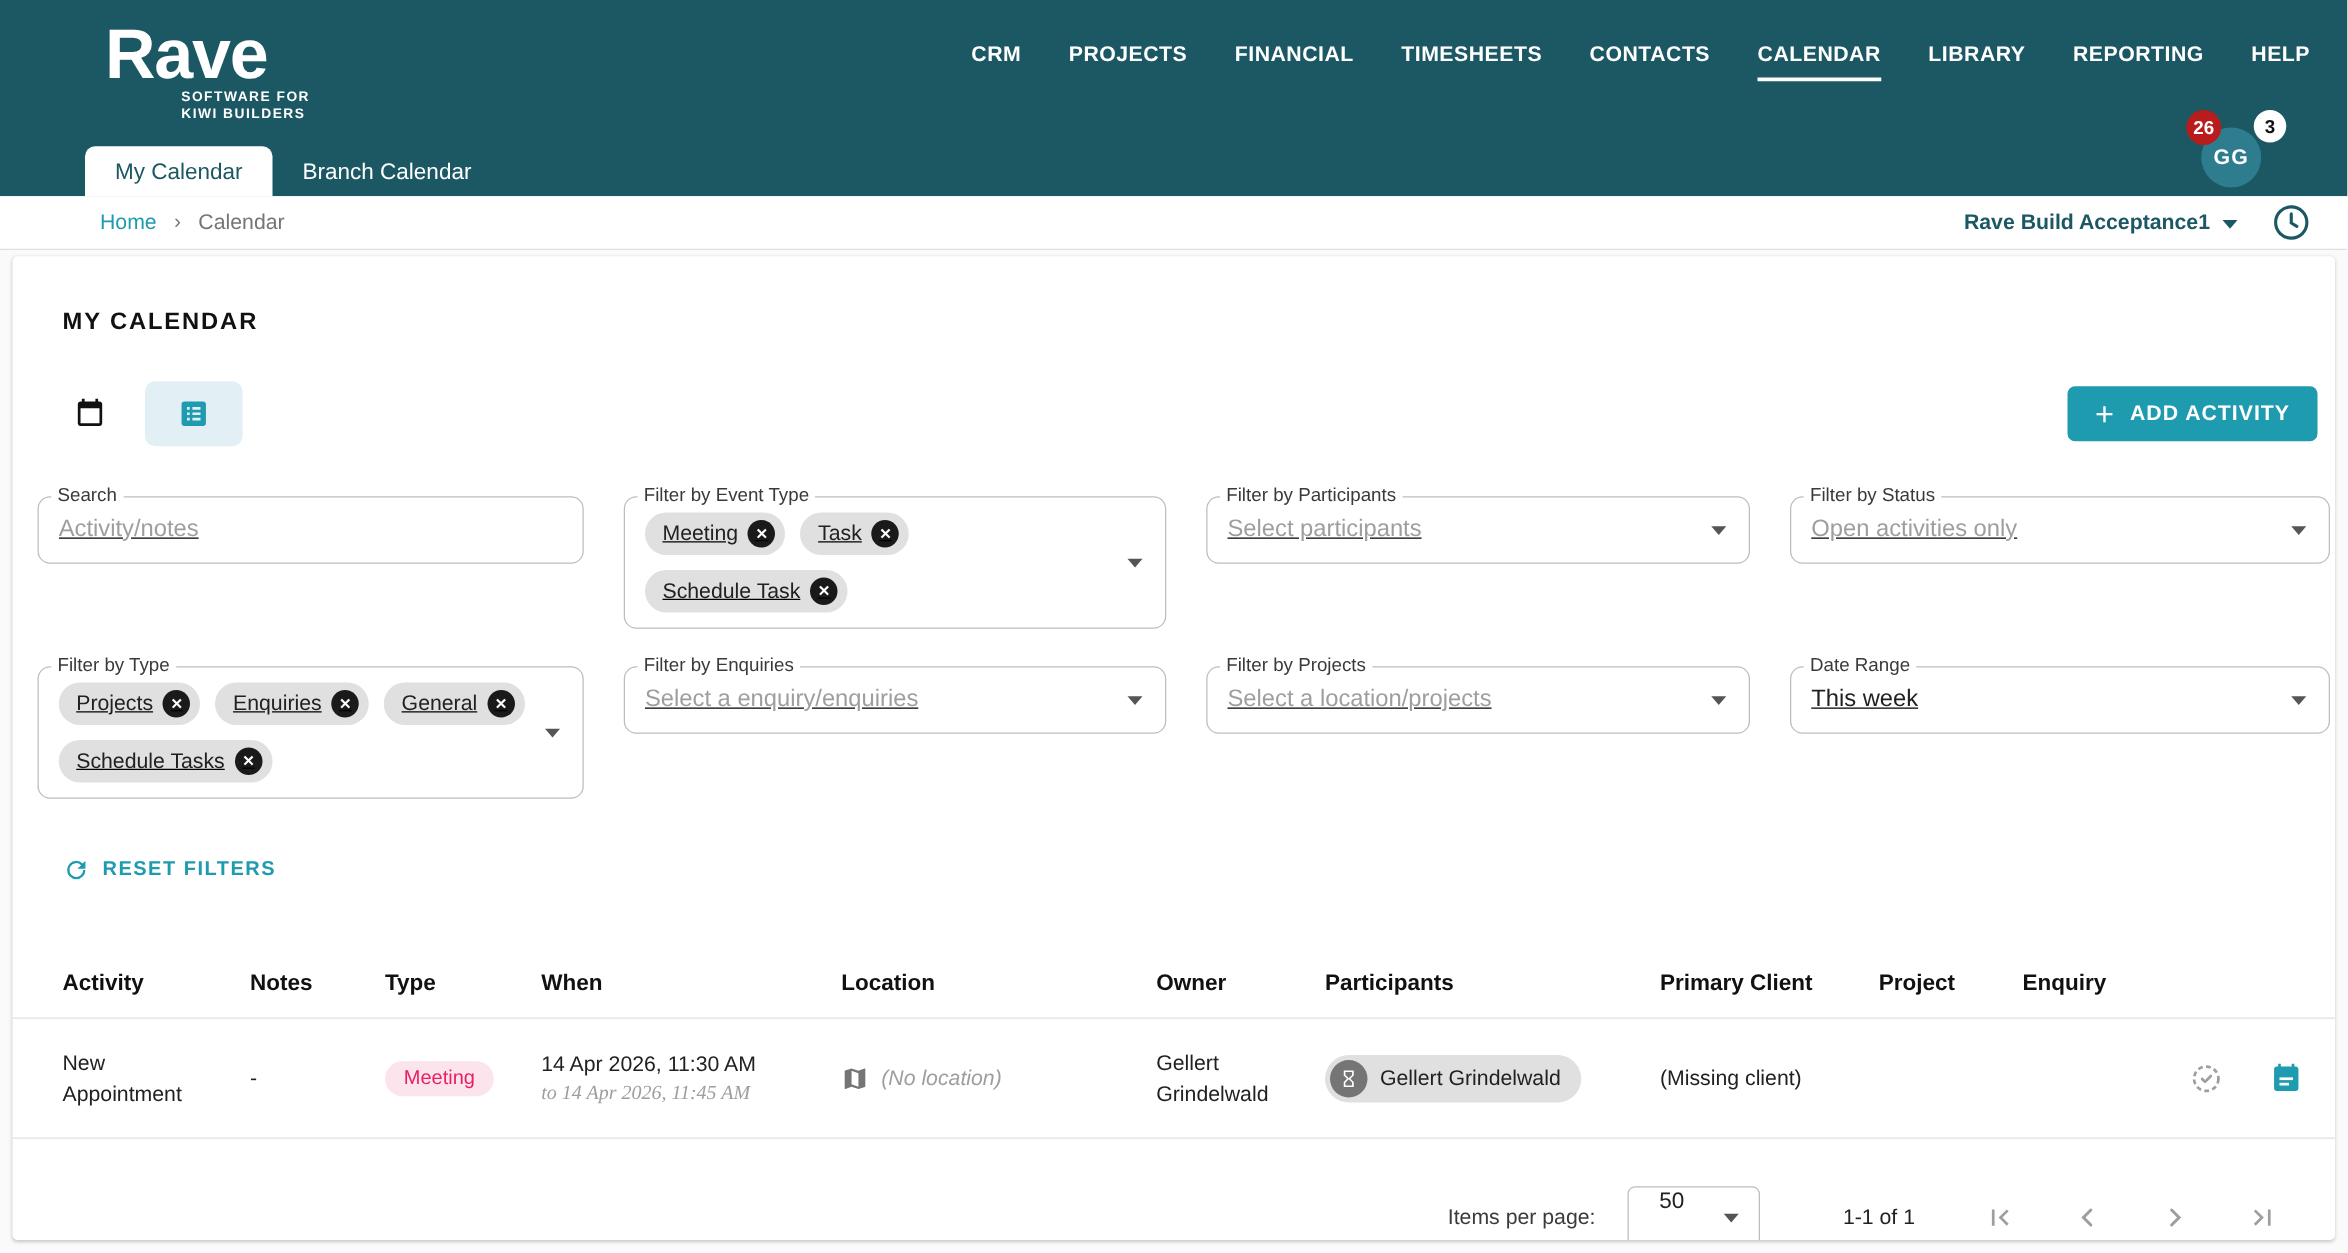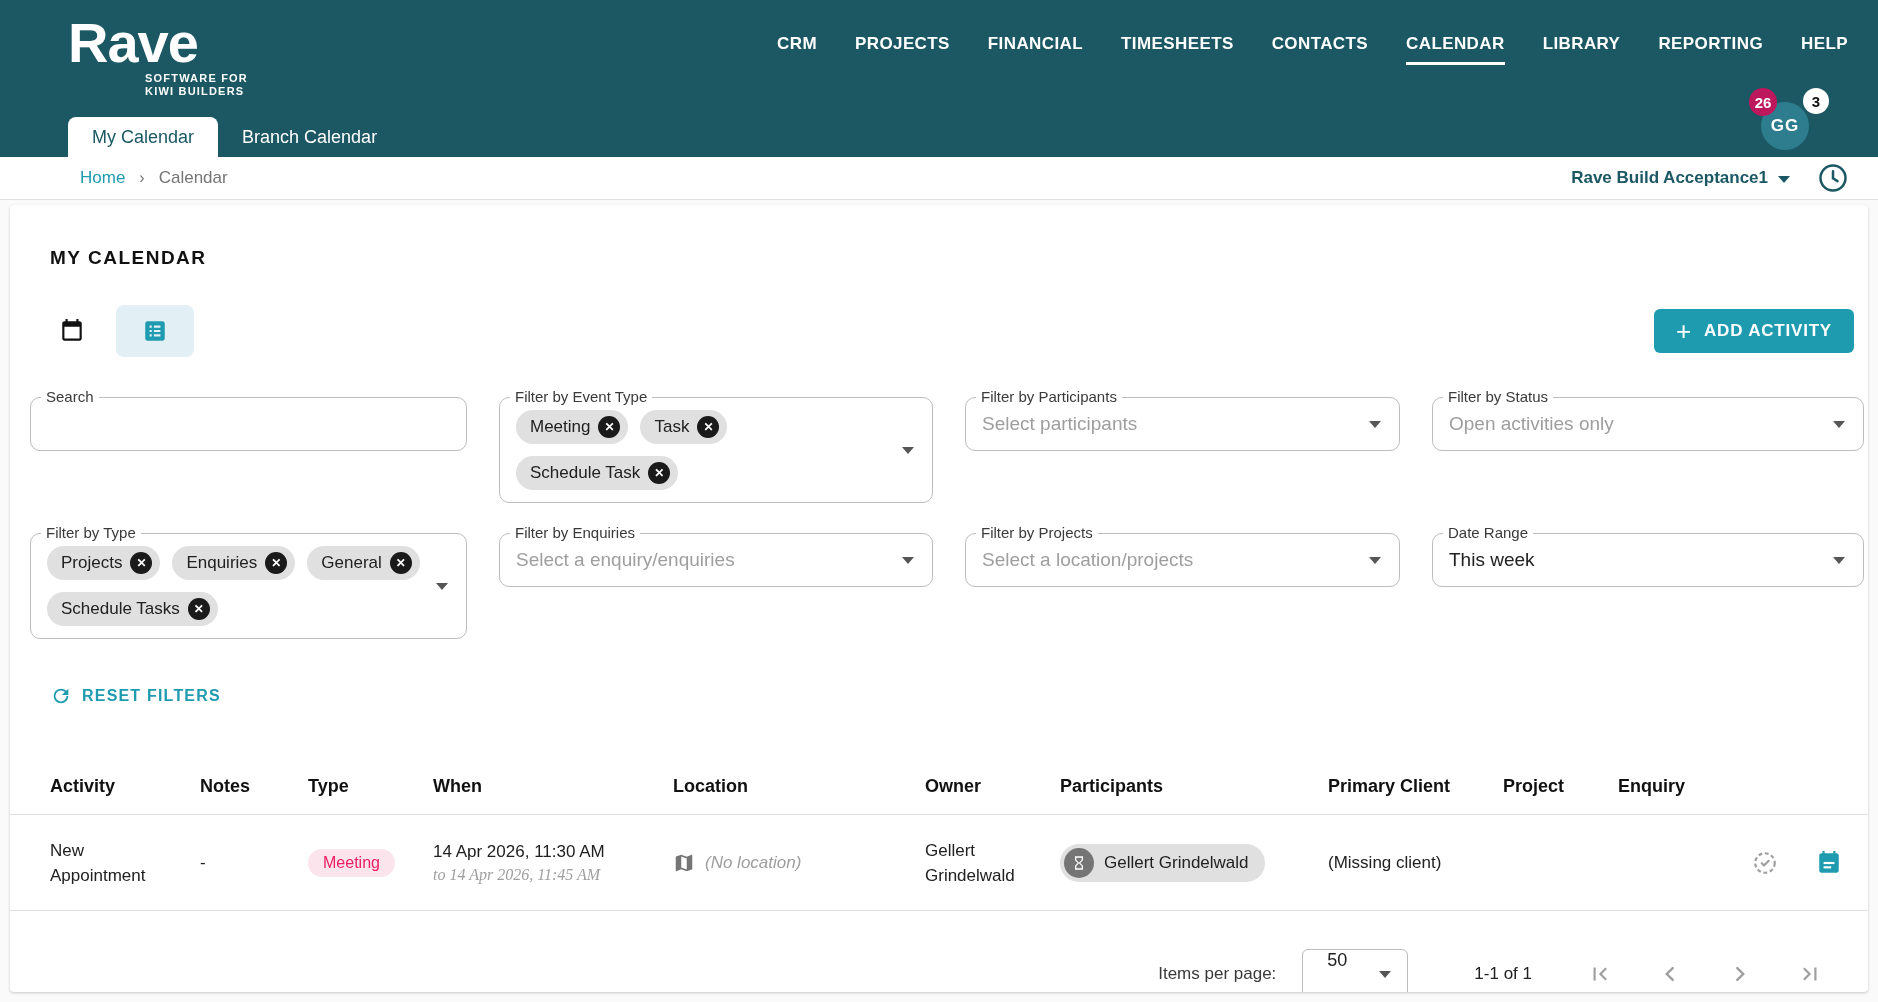--- a/index.html
+++ b/index.html
@@ -2,28 +2,28 @@
 <html><head>
 <meta charset="utf-8">
 <style>
   * { margin:0; padding:0; box-sizing:border-box; }
   html,body { width:1878px; height:1002px; font-family:"Liberation Sans", sans-serif; background:#fafafa; overflow:hidden; }
   .page { position:relative; width:1878px; height:1002px; }
 
   
   .header { position:relative; width:100%; height:157px; background:#1b5863; }
   .logo { position:absolute; left:68px; top:14px; color:#fff; }
-  .logo-title { font-size:56px; font-weight:bold; letter-spacing:-1px; line-height:58px; }
+  .logo-title { font-size:56px; font-weight:bold; letter-spacing:-1px; line-height:58px;margin-left:16px; }
   .logo-sub { font-size:11px; font-weight:bold; letter-spacing:1.2px; line-height:13px; margin-left:77px; }
   .topnav { position:absolute; right:30px; top:34px; display:flex; gap:38px; }
   .topnav .nav-item { color:#fff; font-size:17px; font-weight:bold; letter-spacing:0.4px; cursor:pointer; padding-bottom:8px; }
   .topnav .nav-item.active { border-bottom:3px solid #fff; }
   .avatar-cluster { position:absolute; right:55px; top:88px; width:70px; height:64px; }
   .avatar { position:absolute; left:8px; top:14px; width:48px; height:48px; border-radius:50%; background:#2d7d8f; color:#fff; font-weight:bold; font-size:17px; display:flex; align-items:center; justify-content:center; letter-spacing:1px; }
-  .badge-red { position:absolute; left:-4px; top:0; min-width:28px; height:28px; border-radius:14px; background:#be185d; color:#fff; font-size:15px; font-weight:bold; display:flex; align-items:center; justify-content:center; padding:0 4px; }
+  .badge-red { position:absolute; left:-4px; top:0; min-width:28px; height:28px; border-radius:14px; background:#b91c1c; color:#fff; font-size:15px; font-weight:bold; display:flex; align-items:center; justify-content:center; padding:0 4px; }
   .badge-white { position:absolute; right:-6px; top:0; width:26px; height:26px; border-radius:50%; background:#fff; color:#111; font-size:15px; font-weight:bold; display:flex; align-items:center; justify-content:center; }
   .tabs { position:absolute; left:68px; bottom:0; display:flex; }
   .tab { font-size:18px; padding:10px 24px 9px 24px; cursor:pointer; }
   .tab.active { background:#fff; color:#1b5863; border-radius:8px 8px 0 0; }
   .tab.inactive { color:#fff; }
 
   
   .breadbar { position:relative; width:100%; height:43px; background:#fff; border-bottom:1px solid #e0e0e0; display:flex; align-items:center; }
   .crumbs { display:flex; align-items:center; gap:14px; margin-left:80px; font-size:17px; }
   .crumb-home { color:#1f9bb0; cursor:pointer; }
@@ -40,21 +40,21 @@
   .toolbar { display:flex; align-items:center; margin:36px 14px 0 40px; }
   .view-toggle { display:flex; gap:22px; }
   .toggle-btn { width:78px; height:52px; display:flex; align-items:center; justify-content:center; border-radius:8px; cursor:pointer; }
   .toggle-btn.cal { width:44px; }
   .toggle-btn.active { background:#e2f0f5; }
   .spacer { flex:1; }
   .add-btn { display:flex; align-items:center; gap:12px; background:#1f9bb0; color:#fff; border:none; border-radius:6px; height:44px; padding:0 22px; font-size:17px; font-weight:bold; letter-spacing:0.8px; cursor:pointer; font-family:"Liberation Sans", sans-serif; }
   .add-plus { font-size:26px; font-weight:normal; line-height:22px; }
 
   
-  .filters { display:grid; grid-template-columns:437px 434px 435px 432px; column-gap:32px; row-gap:30px; align-items:start; margin:40px 8px 0 20px; }
+  .filters { display:grid; grid-template-columns:437px 434px 435px 432px; column-gap:32px; row-gap:30px; align-items:start; margin:40px 8px 0 20px;text-decoration:underline; }
   .field { position:relative; border:1px solid #bdbdbd; border-radius:10px; min-height:54px; background:#fff; display:flex; align-items:center; padding:8px 44px 8px 16px; }
   .field .flabel { position:absolute; top:-10px; left:10px; background:#fff; padding:0 5px; font-size:15px; color:#3a3a3a; white-space:nowrap; }
   .field .placeholder { color:#9e9e9e; font-size:19px; }
   .field .value { color:#212121; font-size:19px; }
   .field input { border:none; outline:none; font-size:19px; width:100%; font-family:"Liberation Sans", sans-serif; color:#212121; background:transparent; }
   .field input::placeholder { color:#9e9e9e; opacity:1; }
   .field .select-arrow { position:absolute; right:18px; top:50%; margin-top:-3px; width:0; height:0; border-left:6px solid transparent; border-right:6px solid transparent; border-top:7px solid #555; }
   .chip-wrap { display:flex; flex-wrap:wrap; gap:12px; padding:4px 0; }
   .chip { display:inline-flex; align-items:center; gap:8px; background:#e0e0e0; border-radius:18px; padding:6px 8px 6px 14px; font-size:17px; color:#212121; }
   .chip-x { width:22px; height:22px; border-radius:50%; background:#1a1a1a; color:#fff; font-size:12px; display:flex; align-items:center; justify-content:center; cursor:pointer; font-weight:bold; }
@@ -164,20 +164,21 @@
       <button class="add-btn">
         <span class="add-plus">+</span>
         <span>ADD ACTIVITY</span>
       </button>
     </div>
 
     <div class="filters">
 
       <div class="field">
         <span class="flabel">Search</span>
+        <input type="text" placeholder="Activity/notes" style="">
       </div>
 
       <div class="field">
         <span class="flabel">Filter by Event Type</span>
         <div class="chip-wrap">
           <span class="chip">
               <span>Meeting</span>
               <span class="chip-x">✕</span>
             </span>
           <span class="chip">

